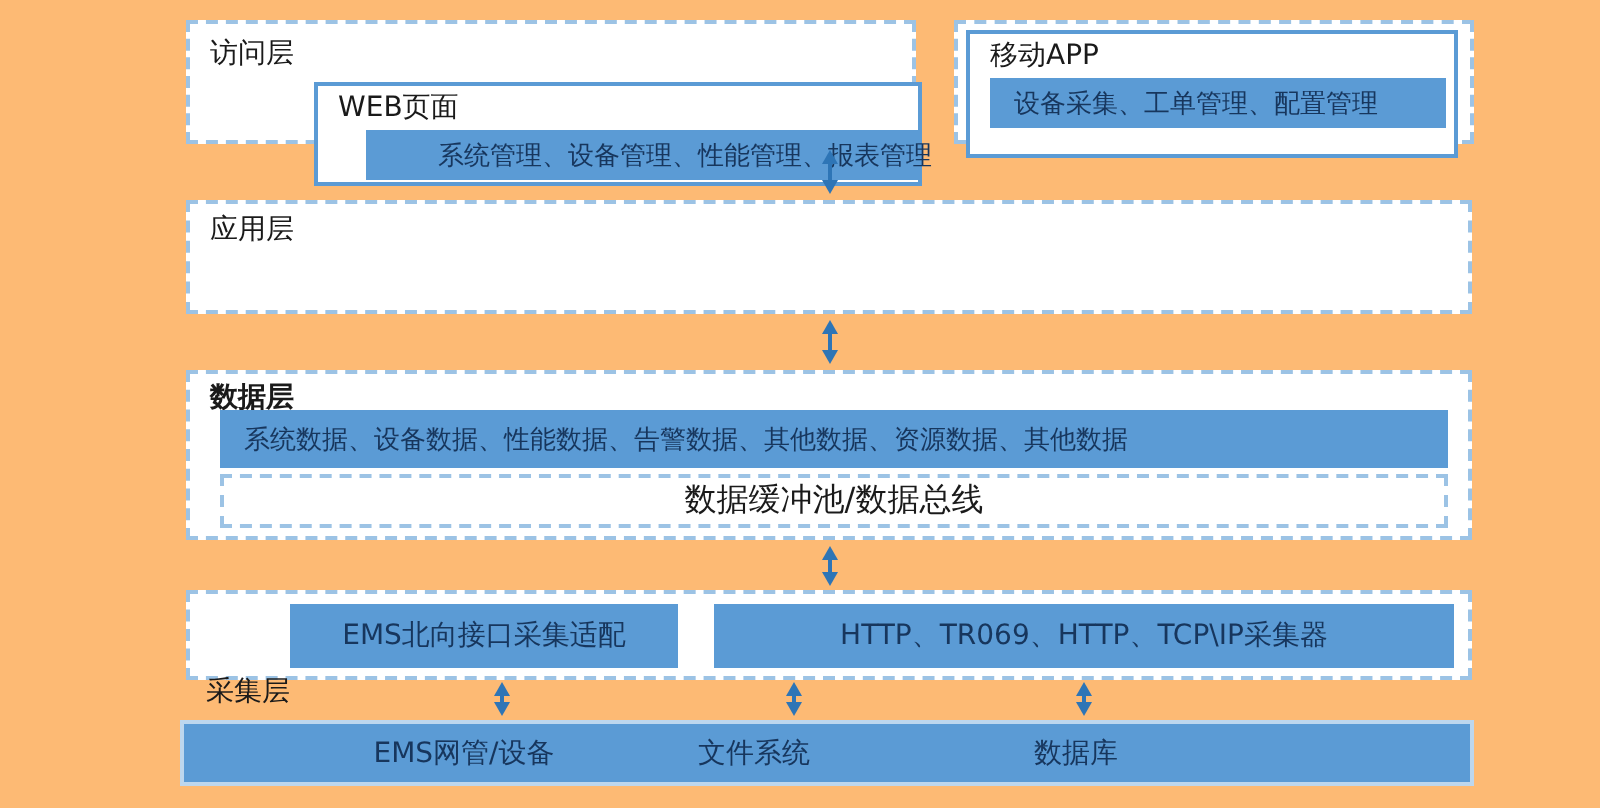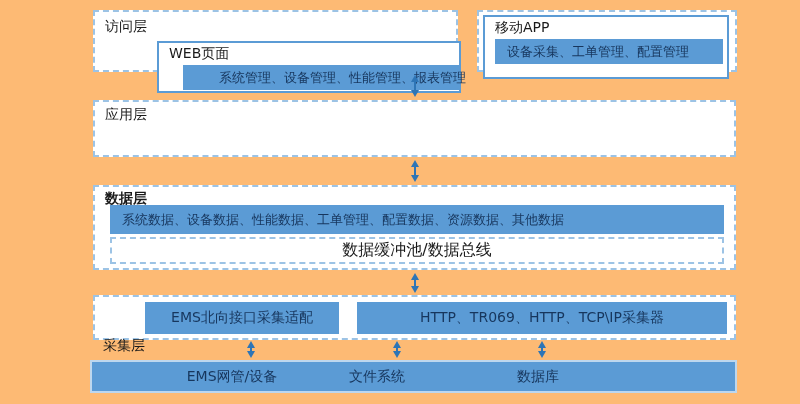--- a/index.html
+++ b/index.html
@@ -71,21 +71,21 @@
   <div class="arrow-v" style="left:414px; top:81px; height:10px;"></div>
 
   <div class="dashed-box" style="left:93px; top:100px; width:643px; height:57px;">
     <span class="layer-label" style="left:10px; top:4px;">应用层</span>
   </div>
 
   <div class="arrow-v" style="left:414px; top:166px; height:10px;"></div>
 
   <div class="dashed-box" style="left:93px; top:185px; width:643px; height:85px;">
     <span class="layer-label" style="left:10px; top:3px;font-weight:bold;">数据层</span>
-    <div class="blue-bar pad" style="left:15px; top:18px; width:614px; height:29px;">系统数据、设备数据、性能数据、工单管理、配置数据、资源数据、其他数据</div>
+    <div class="blue-bar pad" style="left:15px; top:18px; width:614px; height:29px;">系统数据、设备数据、性能数据、告警数据、其他数据、资源数据、其他数据</div>
     <div class="bus-box" style="left:15px; top:50px; width:614px; height:27px;">数据缓冲池/数据总线</div>
   </div>
 
   <div class="arrow-v" style="left:414px; top:279px; height:8px;"></div>
 
   <div class="dashed-box" style="left:93px; top:295px; width:643px; height:45px;">
     <span class="layer-label" style="left:8px; top:12px;margin-top:28px;">采集层</span>
     <div class="blue-bar center" style="left:50px; top:5px; width:194px; height:32px; font-size:14px;">EMS北向接口采集适配</div>
     <div class="blue-bar center" style="left:262px; top:5px; width:370px; height:32px; font-size:14px;">HTTP、TR069、HTTP、TCP\IP采集器</div>
   </div>

